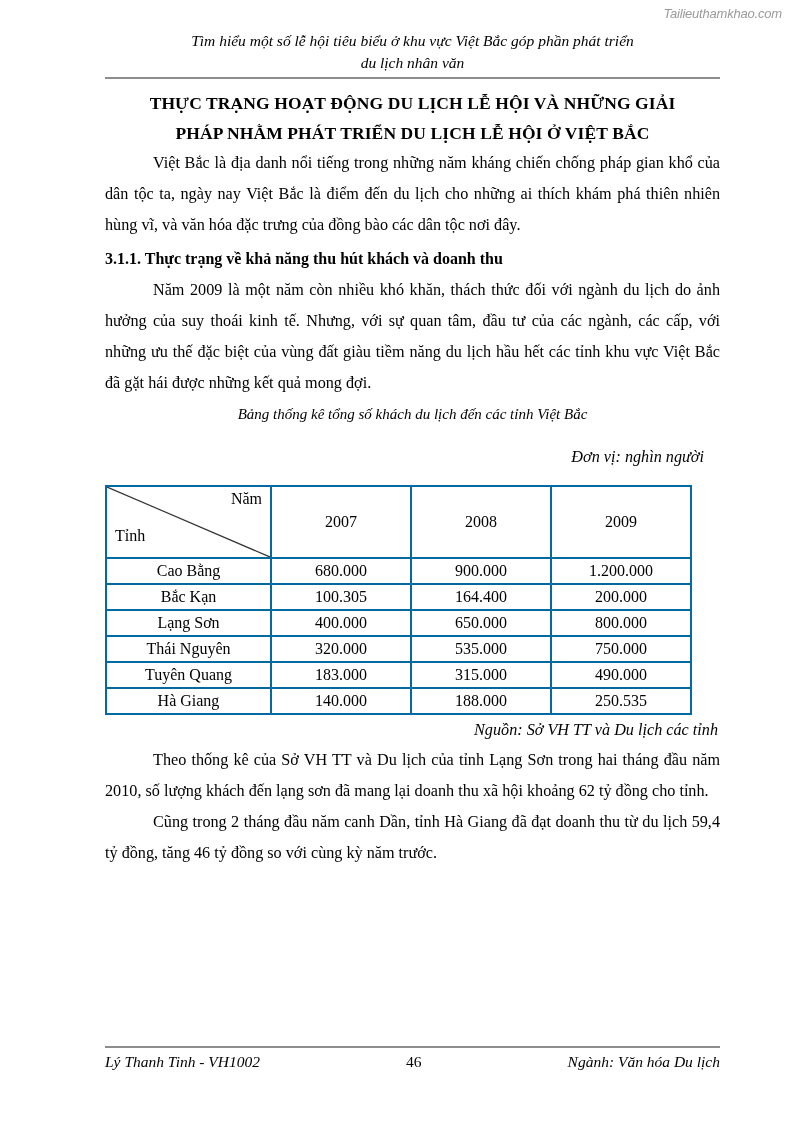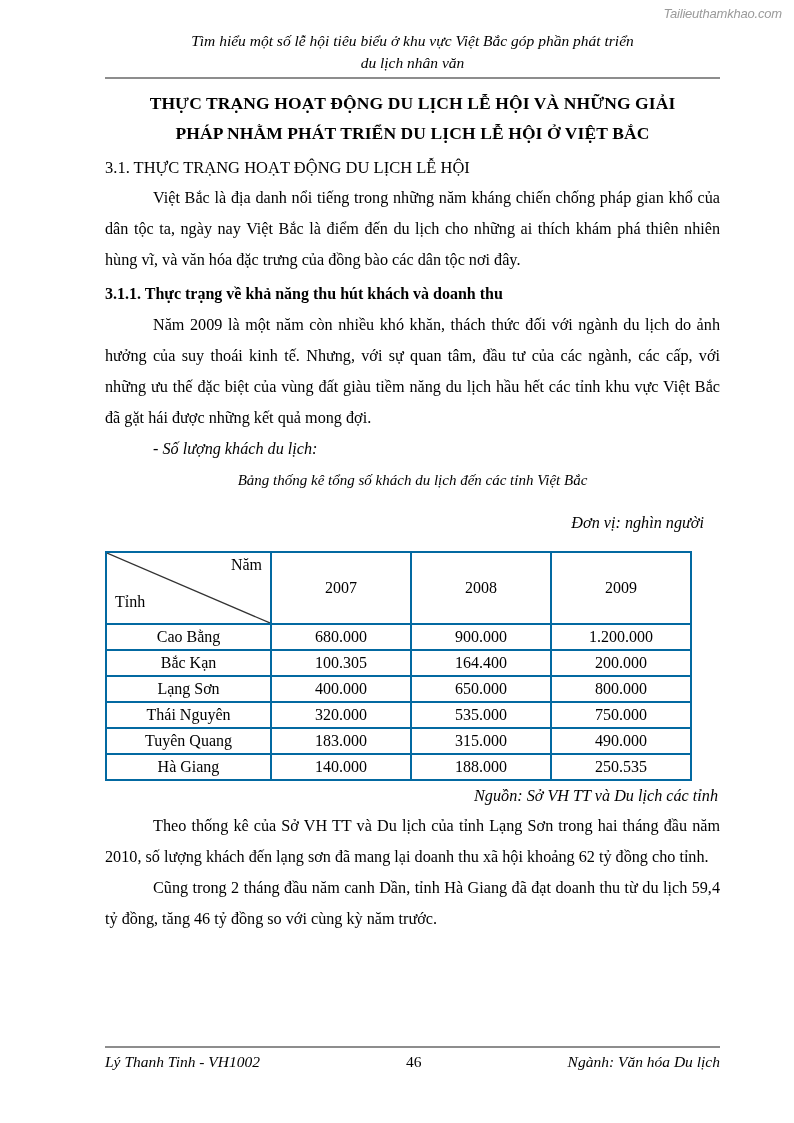--- a/index.html
+++ b/index.html
@@ -240,29 +240,27 @@
 
   <div class="rule-top"></div>
 
   <div class="content">
 
     <h1 class="doc-title">
       <span class="t1">THỰC TRẠNG HOẠT ĐỘNG DU LỊCH LỄ HỘI VÀ NHỮNG GIẢI</span>
       <span class="t2">PHÁP NHẰM PHÁT TRIỂN DU LỊCH LỄ HỘI Ở VIỆT BẮC</span>
     </h1>
 
-    <h2 class="sec-title">3.1. THỰC TRẠNG HOẠT ĐỘNG DU LỊCH LỄ HỘI</h2>
 
     <p class="para">Việt Bắc là địa danh nổi tiếng trong những năm kháng chiến chống pháp gian khổ của dân tộc ta, ngày nay Việt Bắc là điểm đến du lịch cho những ai thích khám phá thiên nhiên hùng vĩ, và văn hóa đặc trưng của đồng bào các dân tộc nơi đây.</p>
 
     <h3 class="subsec-title">3.1.1. Thực trạng về khả năng thu hút khách và doanh thu</h3>
 
     <p class="para">Năm 2009 là một năm còn nhiều khó khăn, thách thức đối với ngành du lịch do ảnh hưởng của suy thoái kinh tế. Nhưng, với sự quan tâm, đầu tư của các ngành, các cấp, với những ưu thế đặc biệt của vùng đất giàu tiềm năng du lịch hầu hết các tỉnh khu vực Việt Bắc đã gặt hái được những kết quả mong đợi.</p>
 
-    <p class="bullet-italic">- Số lượng khách du lịch:</p>
 
     <p class="table-caption">Bảng thống kê tổng số khách du lịch đến các tỉnh Việt Bắc</p>
 
     <p class="unit-note">Đơn vị: nghìn người</p>
 
     <table class="stats">
       <colgroup>
         <col class="c-prov">
         <col class="c-yr">
         <col class="c-yr">

